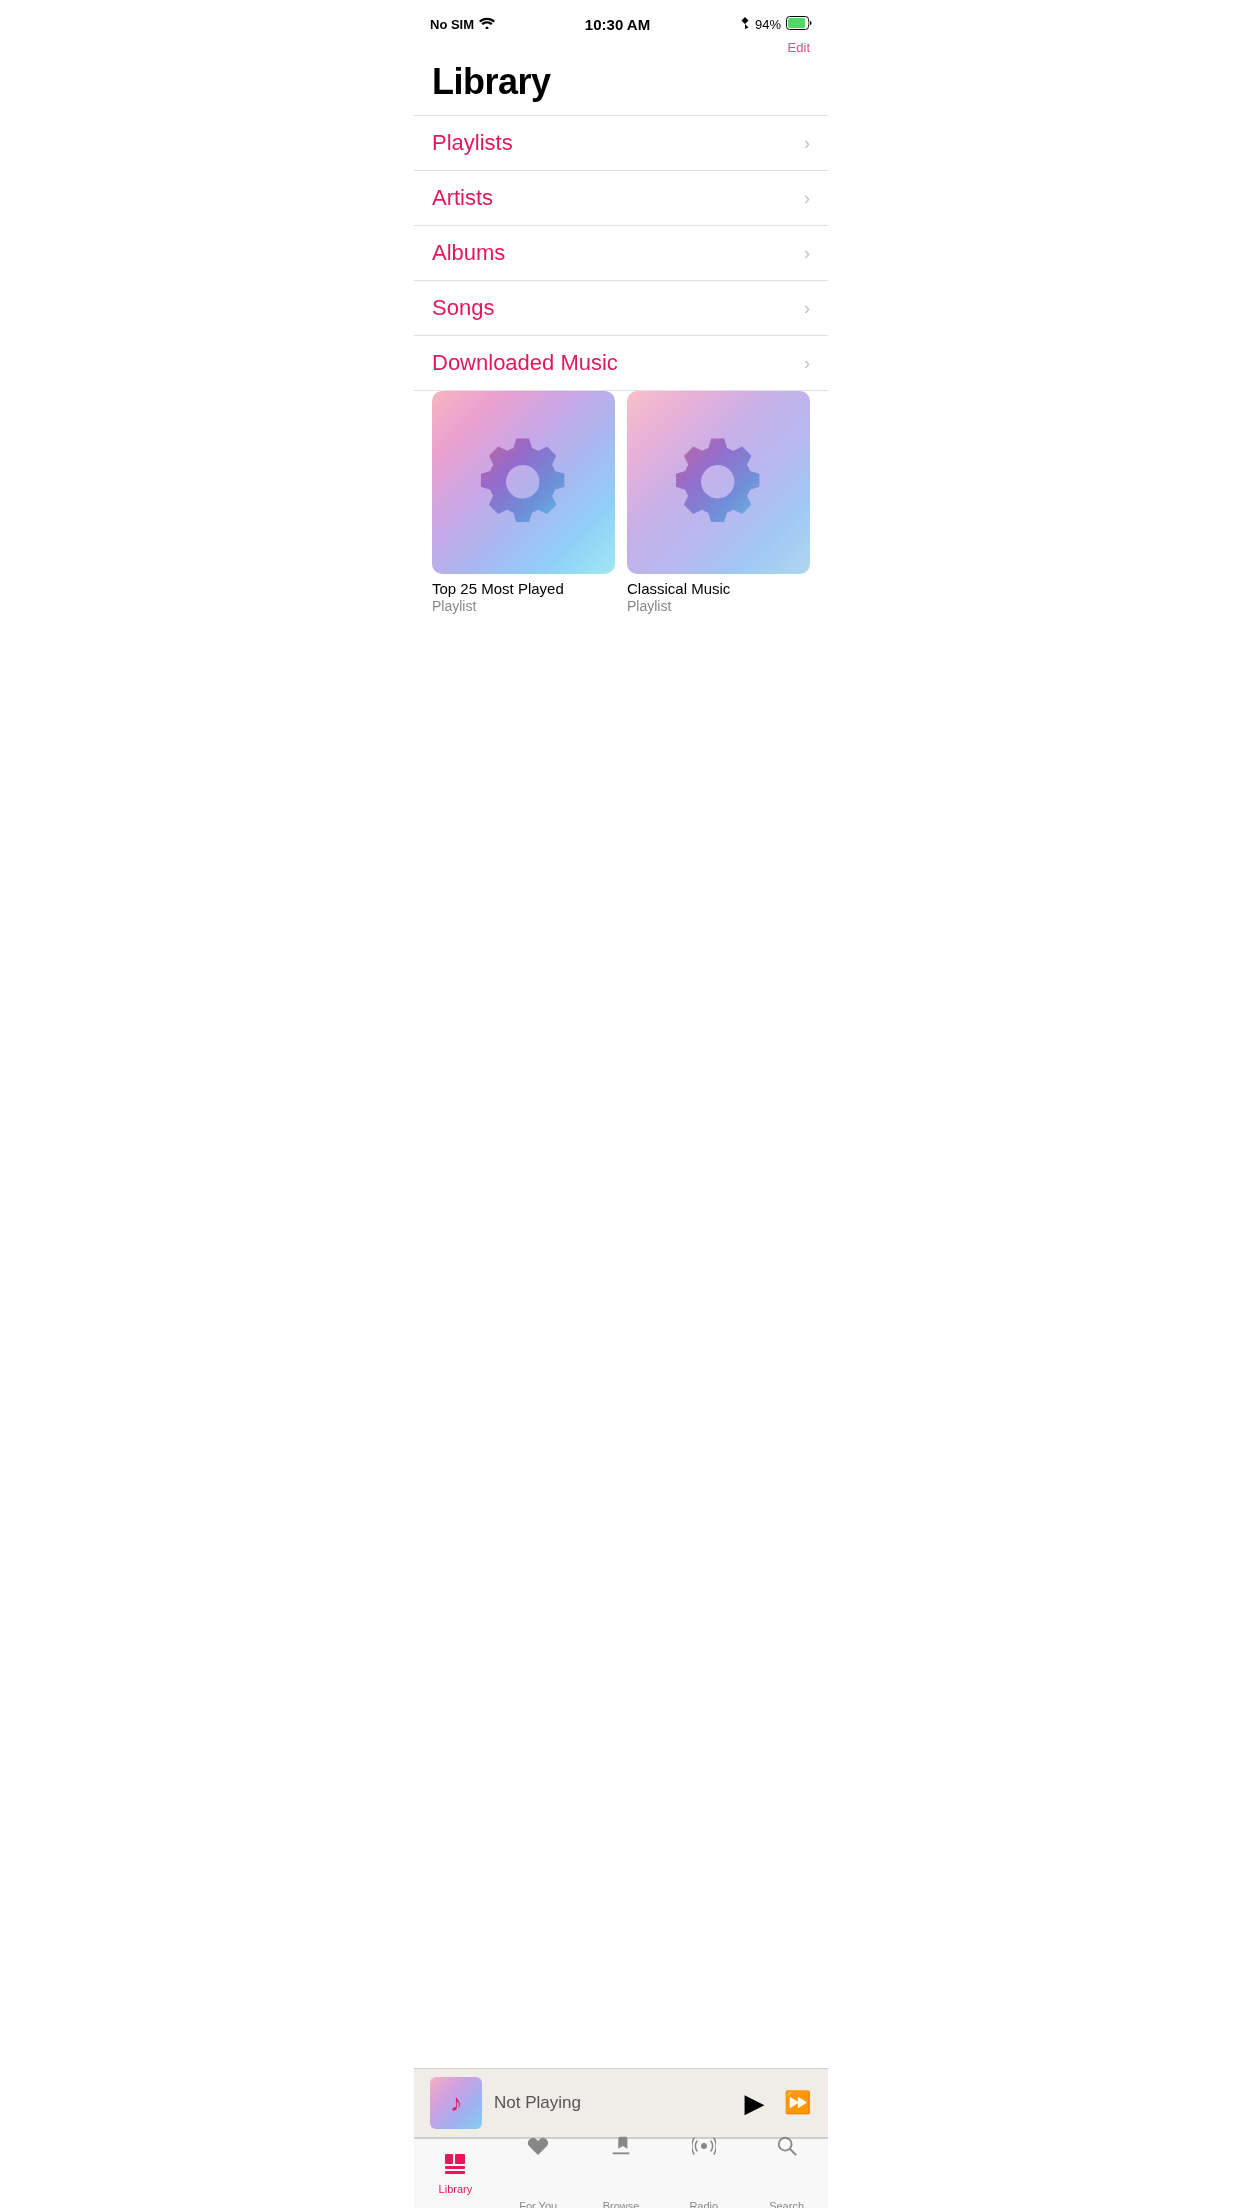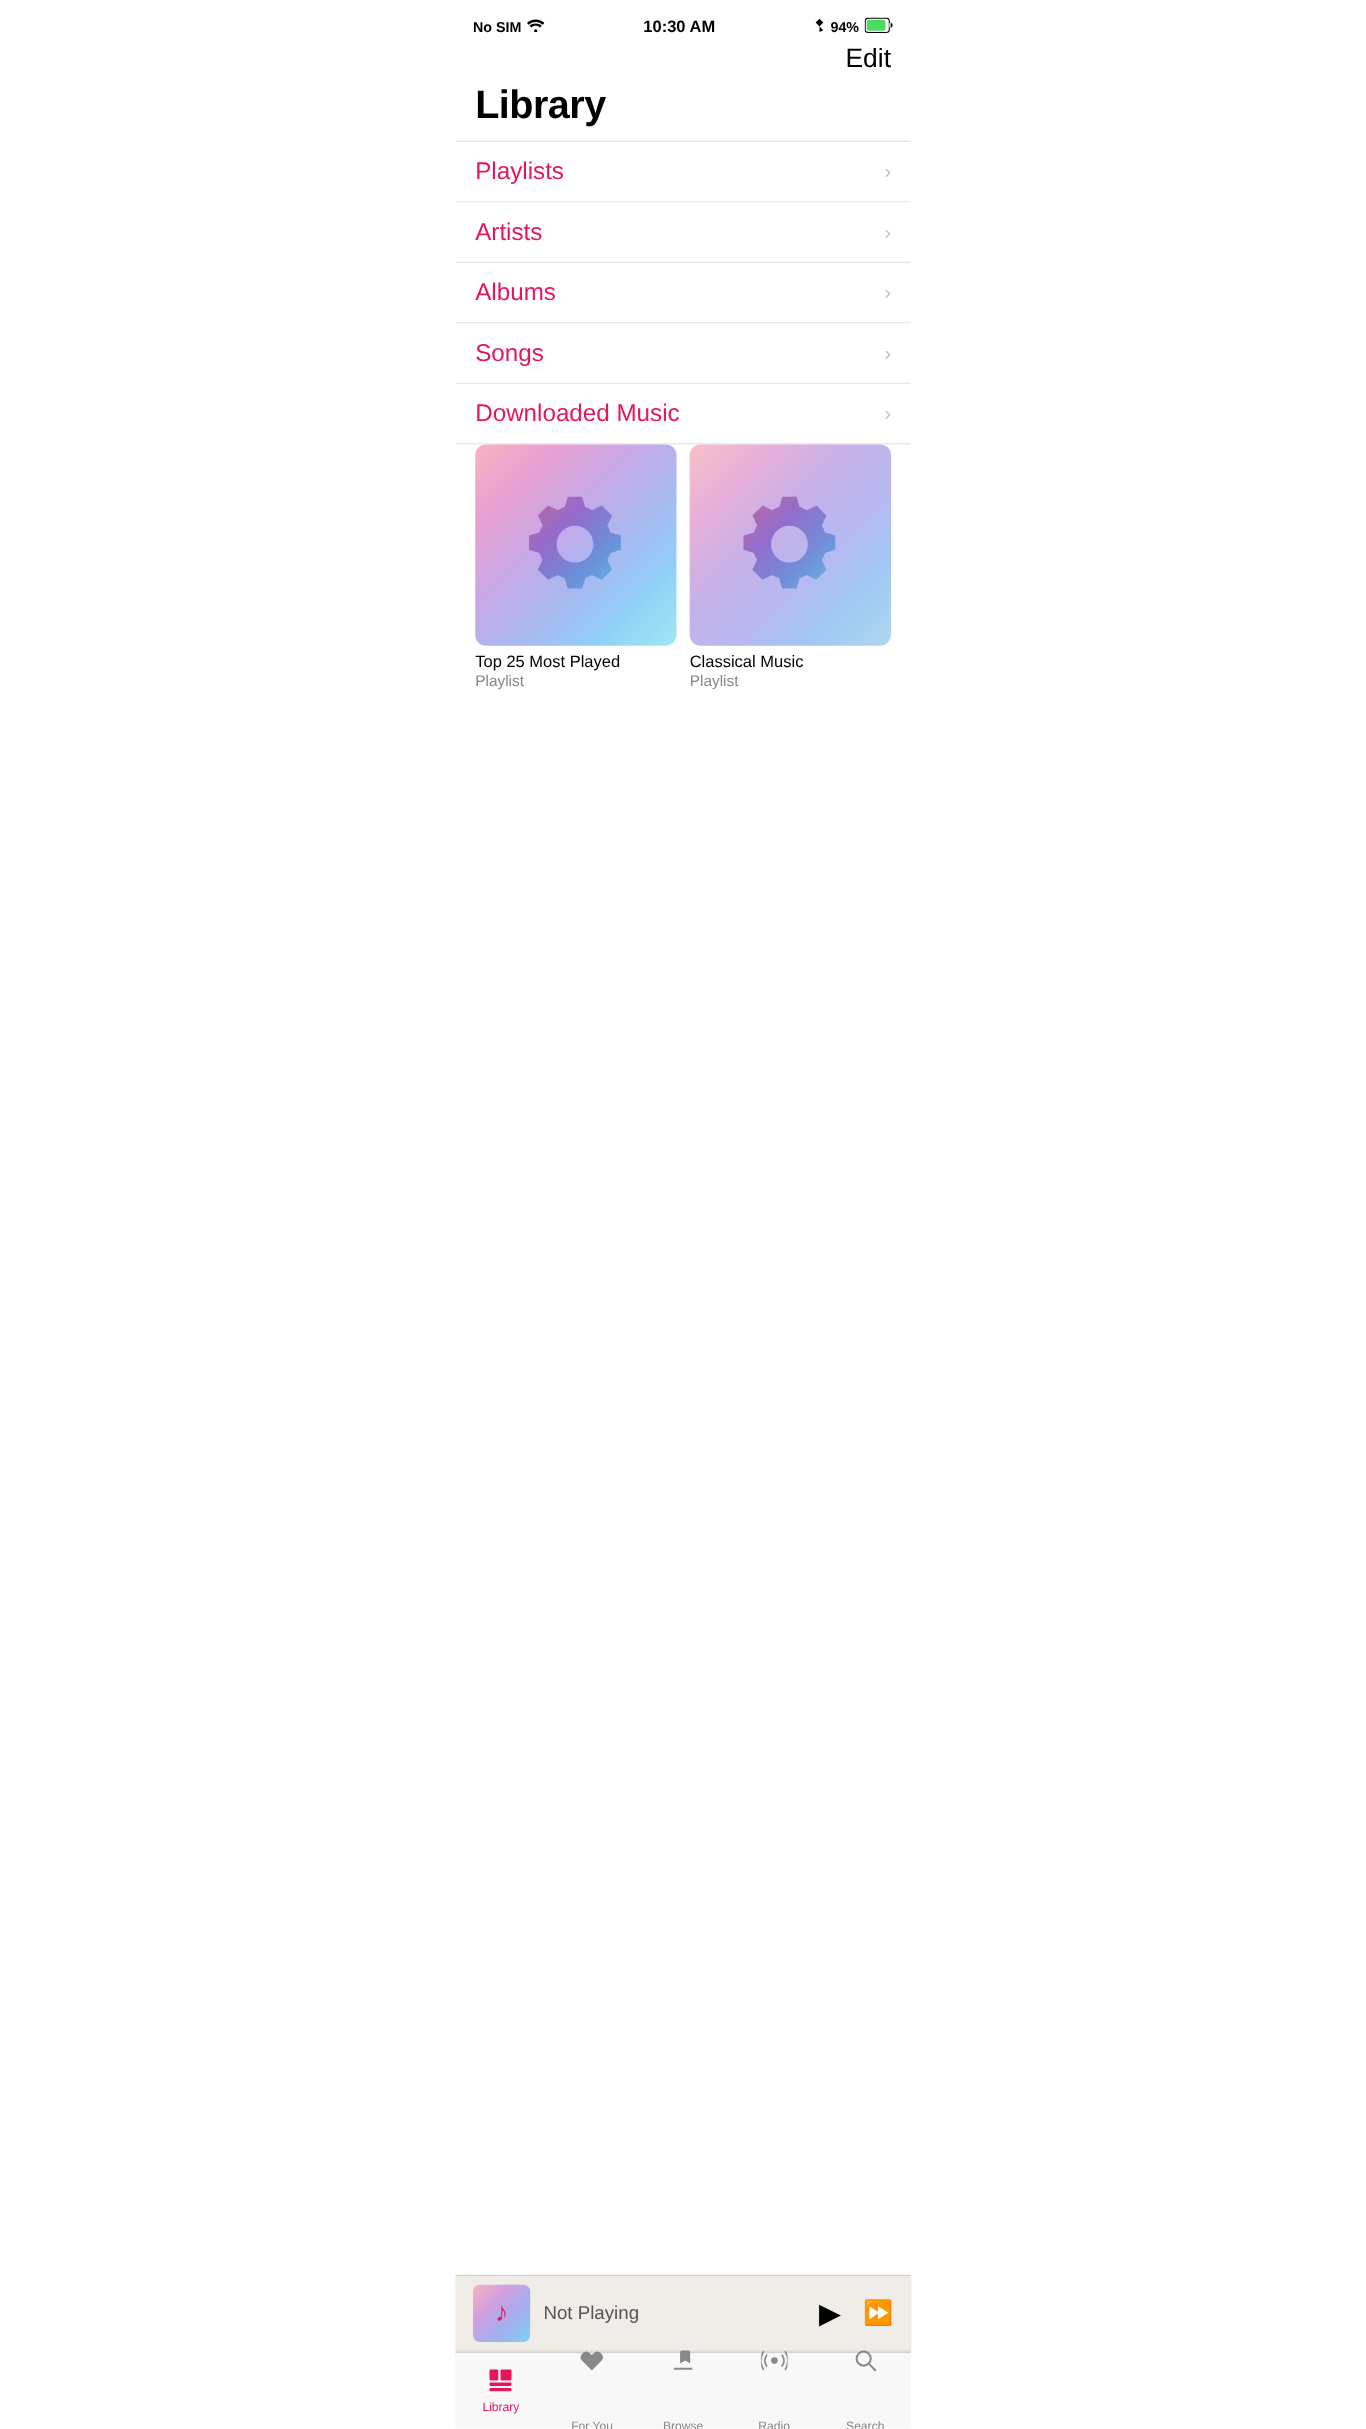--- a/index.html
+++ b/index.html
@@ -36,33 +36,33 @@
     .status-center {
       font-size: 15px;
       font-weight: 600;
     }
 
     .status-right {
       display: flex;
       align-items: center;
       gap: 5px;
       font-size: 13px;
-      font-weight: 700;
+      font-weight: 400;
     }
 
     
     .edit-bar {
       display: flex;
       justify-content: flex-end;
       padding: 4px 18px 2px;
     }
 
     .edit-button {
-      color: #000000;
-      font-size: 24px;
+      color: #ec4899;
+      font-size: 13px;
       background: none;
       border: none;
       cursor: pointer;
     }
 
     
     .page-title {
       padding: 4px 18px 12px;
       font-size: 36px;
       font-weight: 800;

